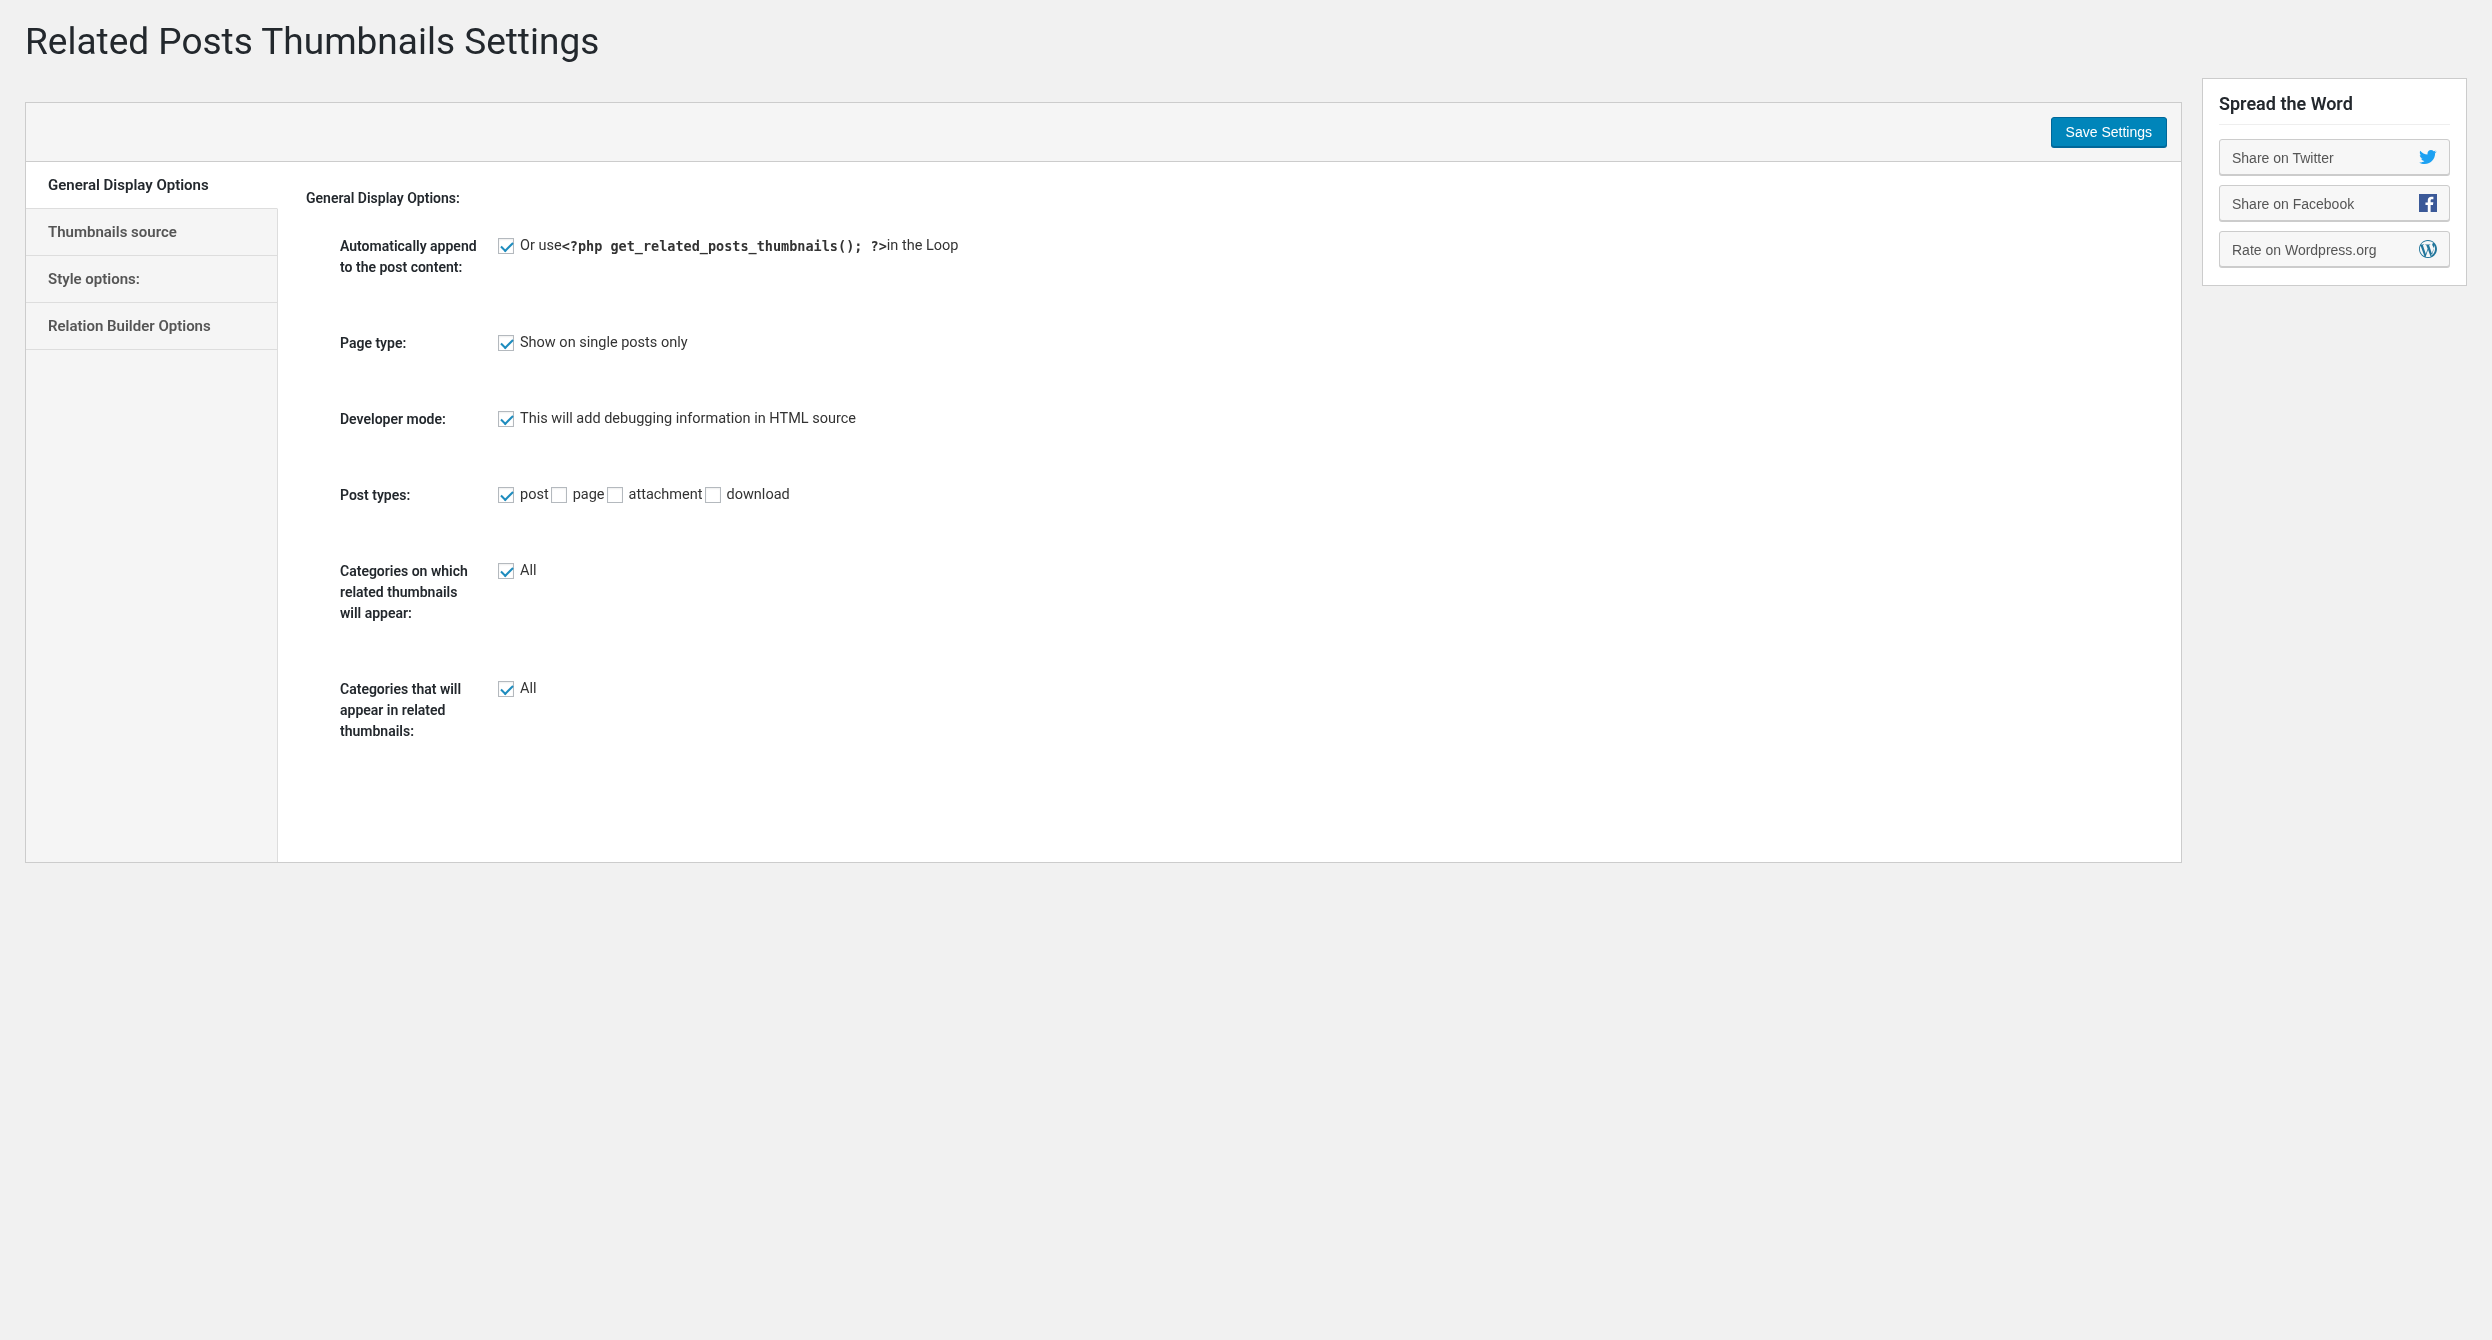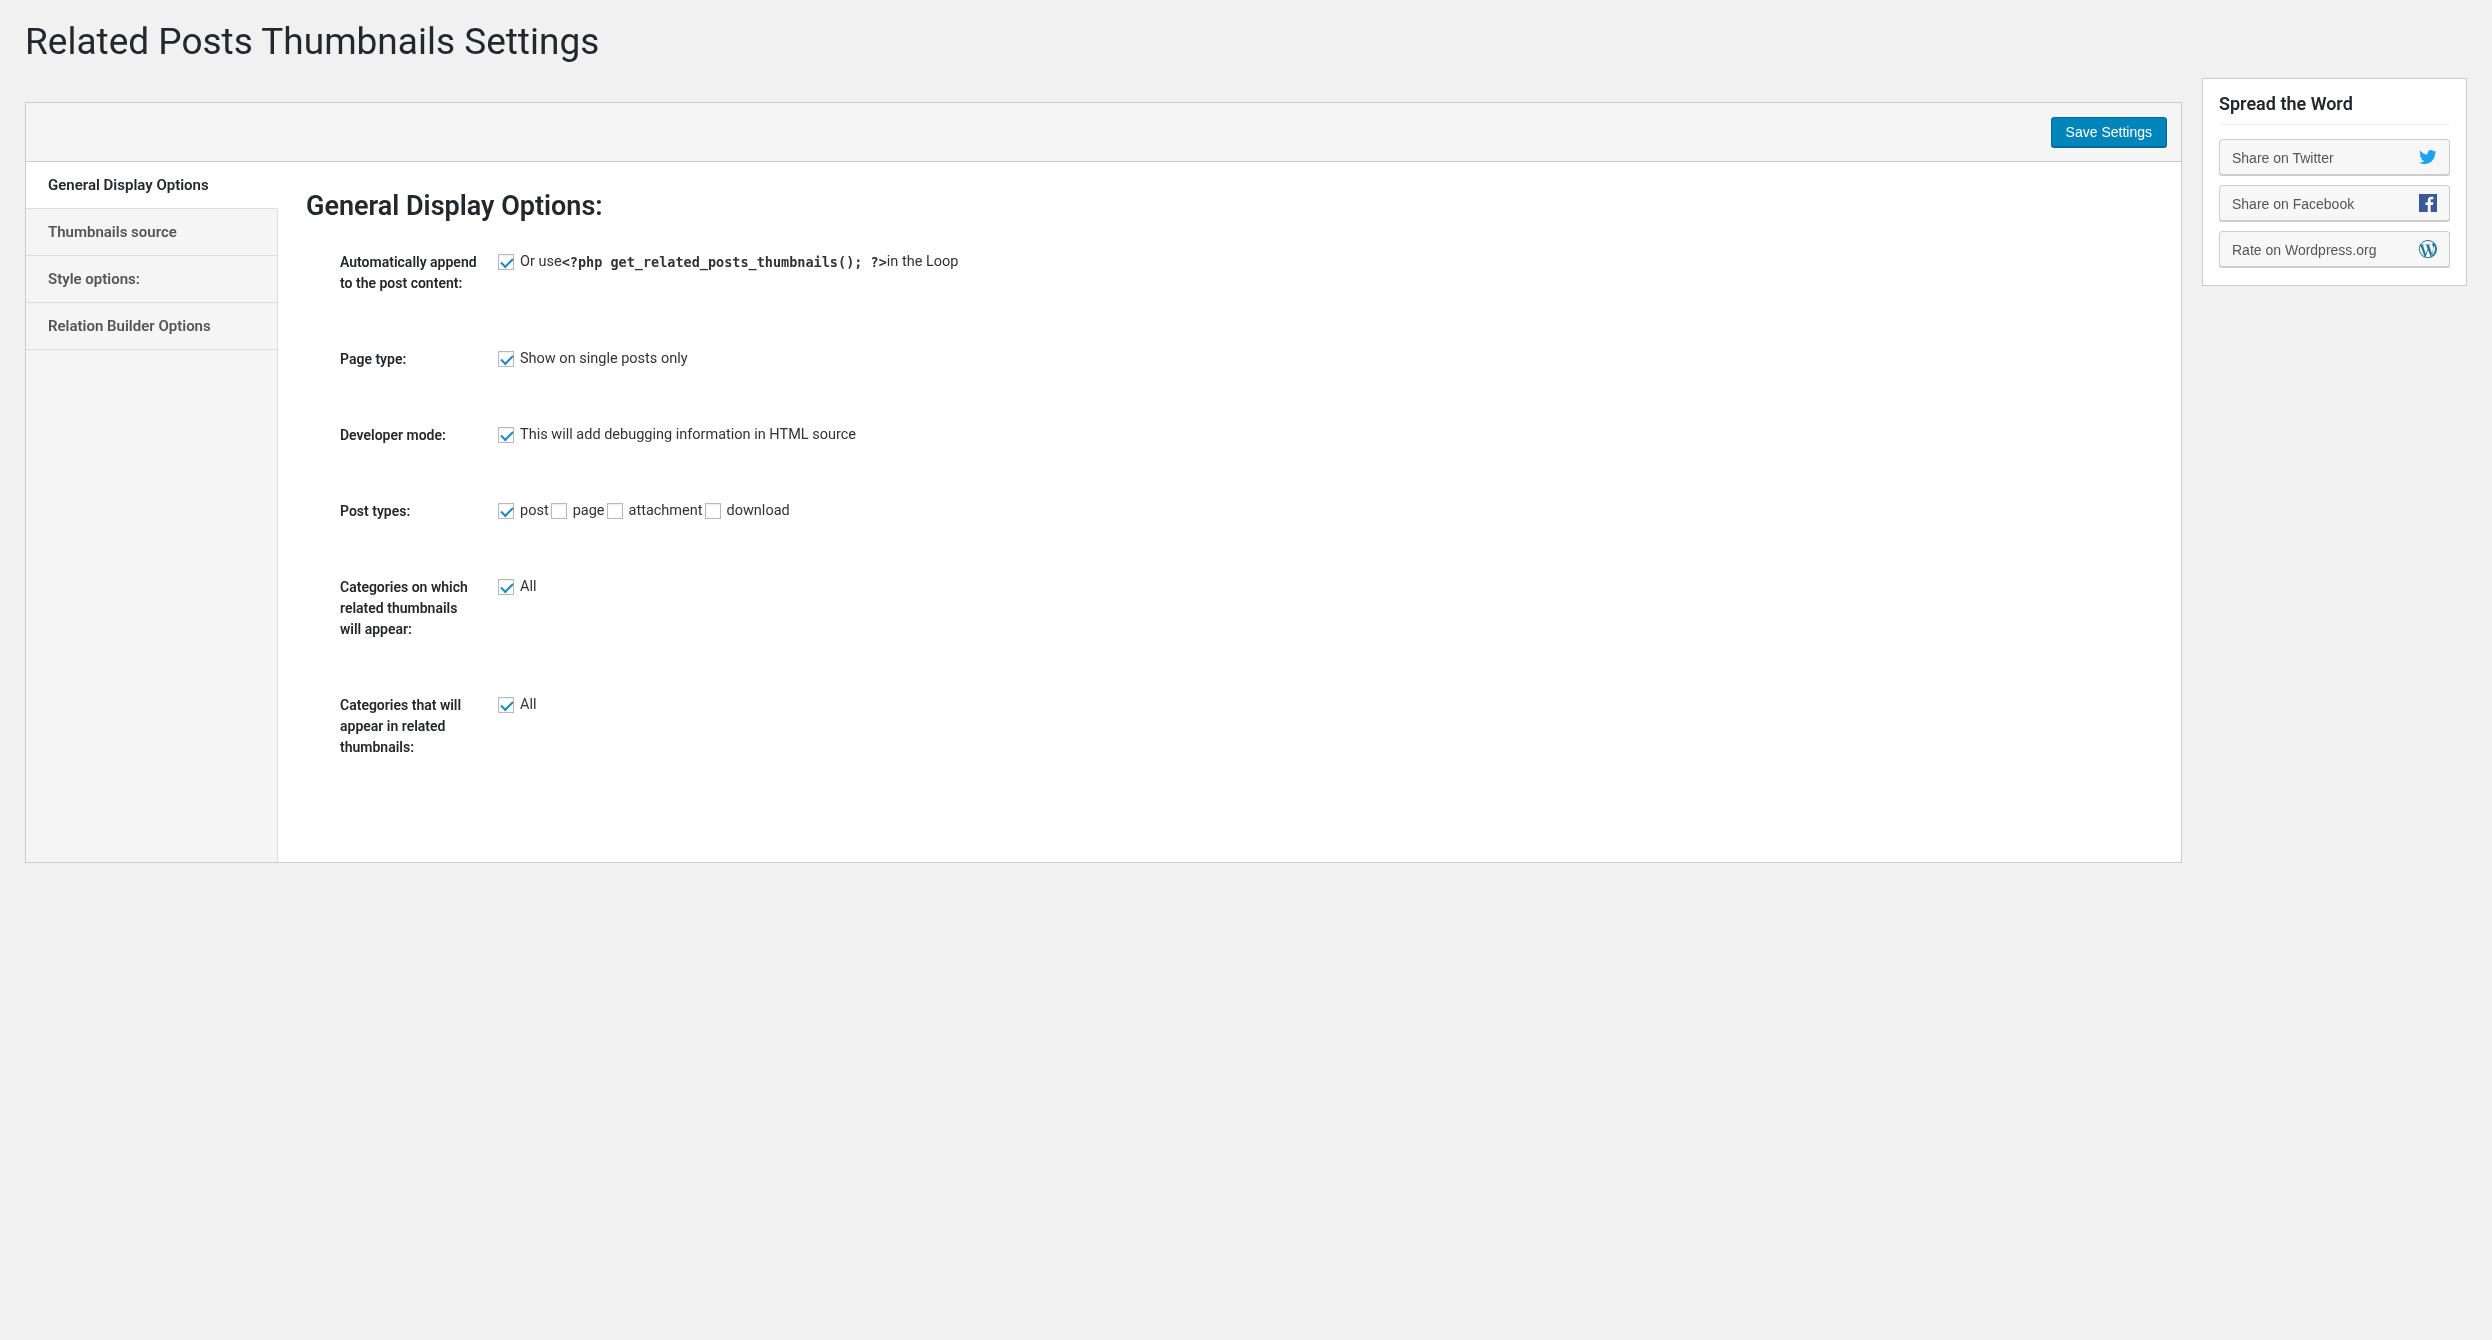--- a/index.html
+++ b/index.html
@@ -69,21 +69,21 @@
       border-right: 1px solid #fff;
       margin-right: -1px;
       position: relative;
     }
     .content-panel {
       flex: 1;
       padding: 28px 28px 20px 28px;
       min-height: 700px;
     }
     .panel-title {
-      font-size: 27px;
+      font-size: 14px;
       font-weight: 600;
       color: #23282d;
       margin-bottom: 30px;
     }
     .form-row {
       display: flex;
       align-items: flex-start;
       margin-bottom: 55px;
       margin-left: 34px;
     }

